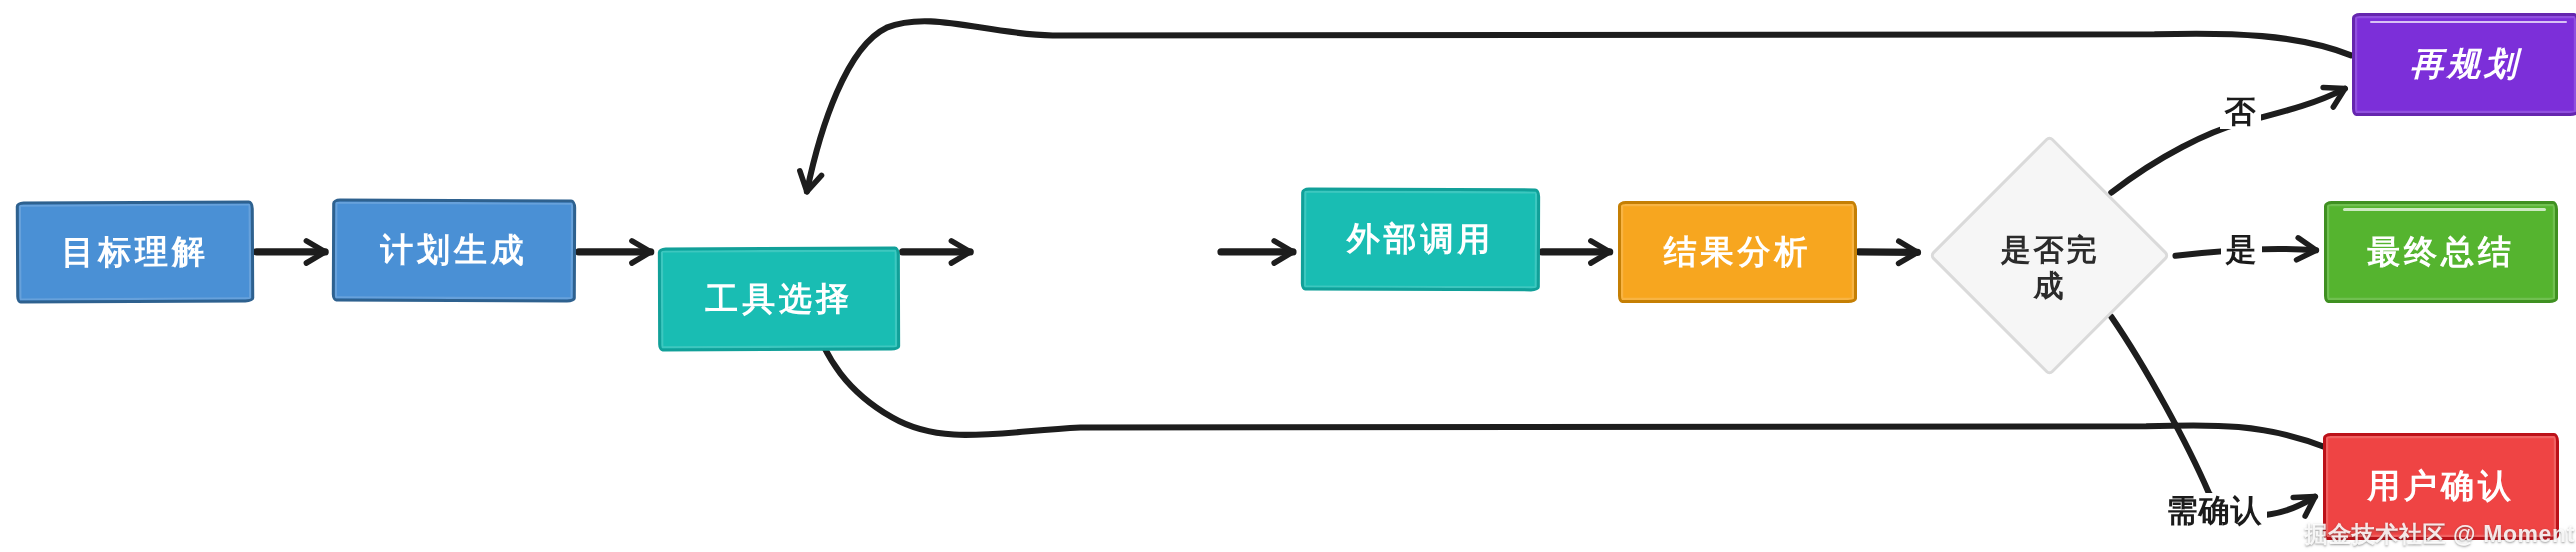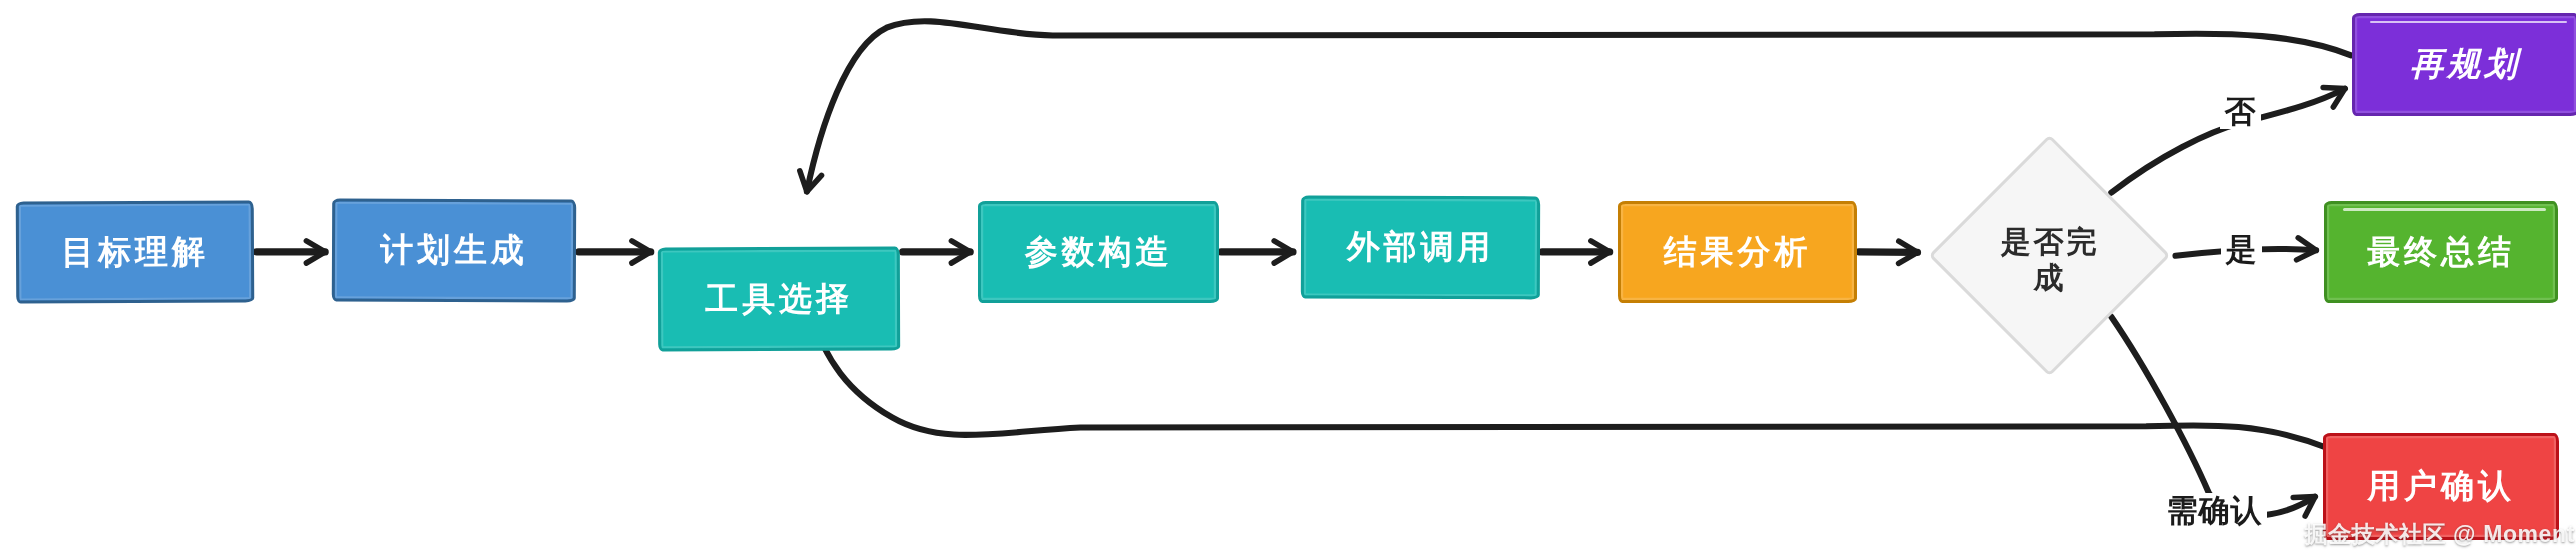--- a/index.html
+++ b/index.html
@@ -9,28 +9,28 @@
   .node{position:absolute;display:flex;align-items:center;justify-content:center;
     color:#ffffff;font-weight:700;font-size:33px;letter-spacing:3.9px;box-sizing:border-box;}
   .rect{border-radius:7.8px 5px 8.9px 4.4px / 5px 8.3px 4.4px 7.2px;
     box-shadow:inset 0 0 0 2.2px rgba(255,255,255,0.16);}
   .sheen::after{content:"";position:absolute;left:7%;right:4%;top:4.4px;height:2.8px;
     background:rgba(255,255,255,0.7);border-radius:2.2px;}
   .n-goal{left:15.5px;top:201px;width:238px;height:102px;background:#4a90d5;border:3.9px solid #2e618f;transform:rotate(-0.3deg);}
   .n-plan{left:332px;top:199px;width:244px;height:103px;background:#4a90d5;border:3.9px solid #2e618f;transform:rotate(0.25deg);}
   .n-tool{left:658px;top:199px;width:242px;height:104px;background:#19bdb3;border:3.9px solid #11a099;transform:rotate(-0.2deg);margin-top:48px;}
   .n-params{left:978px;top:201px;width:241px;height:102px;background:#19bdb3;border:3.9px solid #11a099;}
-  .n-call{left:1301px;top:196px;width:239px;height:103px;background:#19bdb3;border:3.9px solid #11a099;transform:rotate(0.2deg);}
+  .n-call{left:1301px;top:188px;width:239px;height:103px;background:#19bdb3;border:3.9px solid #11a099;transform:rotate(0.2deg);}
   .n-analysis{left:1618px;top:201px;width:239px;height:102px;background:#f7a61f;border:3.9px solid #c57f04;}
   .n-replan{left:2352px;top:13.3px;width:227px;height:103px;background:#7c2fd9;border:3.9px solid #6526ae;font-style:italic;}
   .n-summary{left:2324px;top:201px;width:234px;height:102px;background:#55b42f;border:3.9px solid #3f9021;}
   .n-confirm{left:2323px;top:433px;width:236px;height:107px;background:#ef4444;border:3.9px solid #bb1119;}
   .diamond{position:absolute;left:1964px;top:170px;width:171px;height:171px;
     transform:rotate(45deg);background:#f6f6f6;border:3.3px solid #dadada;border-radius:5.5px;box-sizing:border-box;}
-  .diamond-label{position:absolute;left:1999px;top:224px;width:102px;text-align:center;
+  .diamond-label{position:absolute;left:1999px;top:232px;width:102px;text-align:center;
     font-size:30px;font-weight:600;color:#2b2b2b;line-height:1.2;letter-spacing:2.8px;word-break:break-all;}
   .elabel{position:absolute;background:#ffffff;color:#1b1b1b;font-size:31px;font-weight:600;
     line-height:1;padding:2.2px 4.4px;letter-spacing:1.1px;}
   .el-no{left:2220px;top:94px;}
   .el-yes{left:2221px;top:232px;}
   .el-confirm{left:2162px;top:465px;margin-top:28px;}
   .watermark{position:absolute;right:1.1px;top:519px;font-size:23px;font-weight:600;
     color:rgba(255,255,255,0.88);text-shadow:0 1.1px 2.2px rgba(70,70,70,0.55);letter-spacing:0.6px;white-space:nowrap;}
 </style>
 </head>
@@ -61,23 +61,20 @@
 
   <div class="node rect n-goal">
     <span>目标理解</span>
   </div>
   <div class="node rect n-plan">
     <span>计划生成</span>
   </div>
   <div class="node rect n-tool">
     <span>工具选择</span>
   </div>
-  <div class="node rect n-params">
-    <span>参数构造</span>
-  </div>
   <div class="node rect n-call">
     <span>外部调用</span>
   </div>
   <div class="node rect n-analysis">
     <span>结果分析</span>
   </div>
 
   <div class="diamond"></div>
   <div class="diamond-label">是否完成</div>
 

